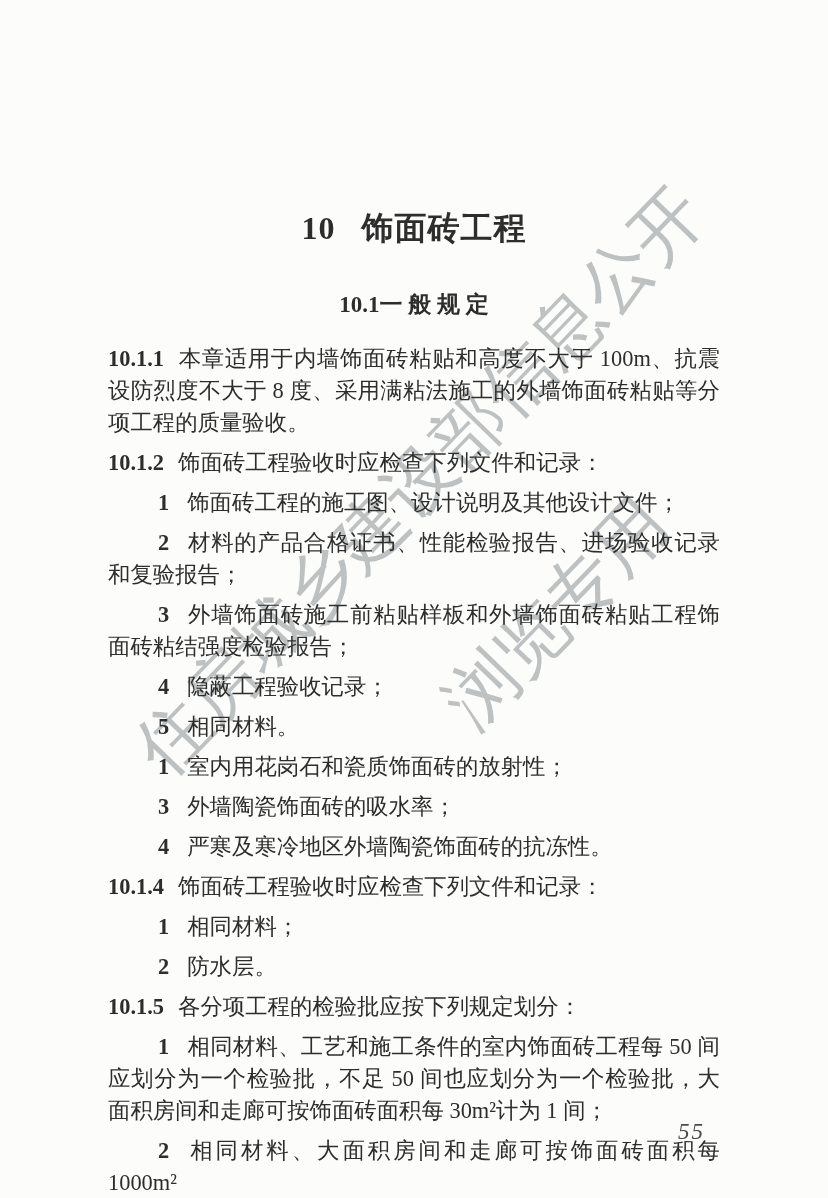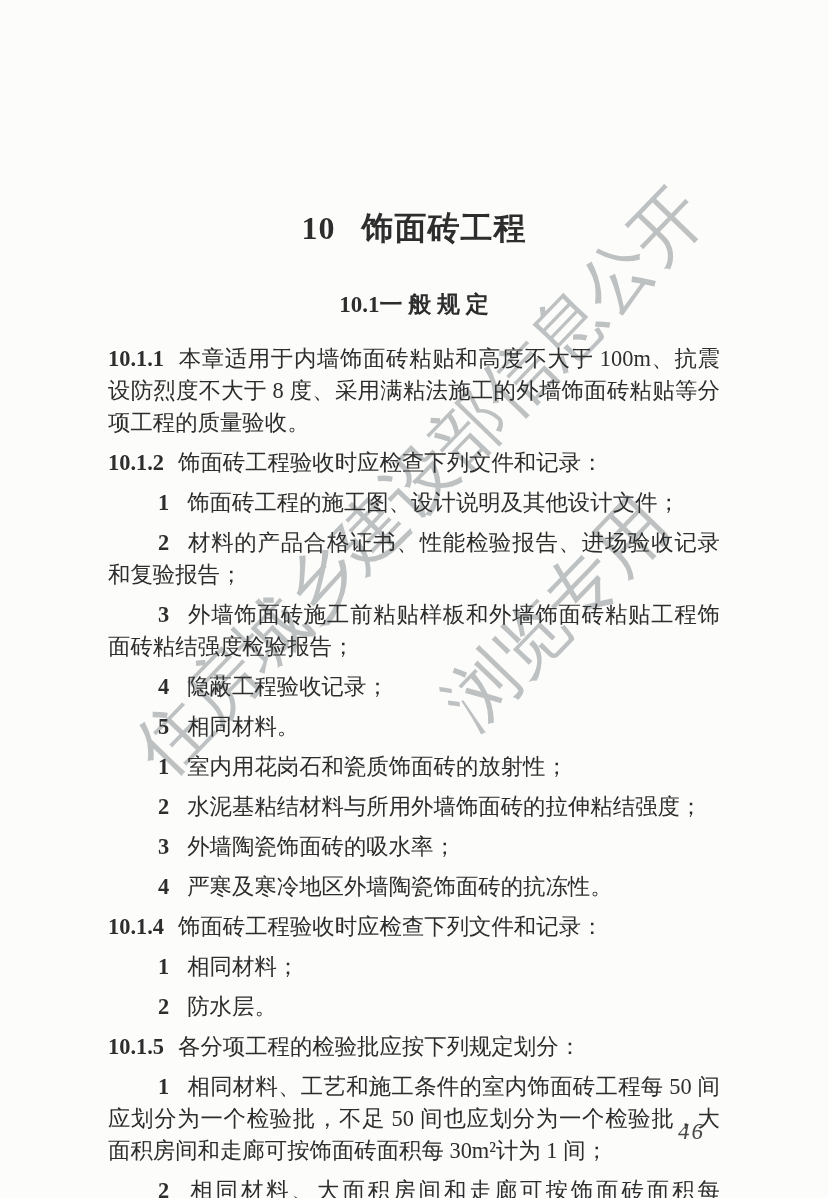--- a/index.html
+++ b/index.html
@@ -105,30 +105,29 @@
       <p class="clause"><span class="cnum">10.1.1</span><span>本章适用于内墙饰面砖粘贴和高度不大于 100m、抗震设防烈度不大于 8 度、采用满粘法施工的外墙饰面砖粘贴等分项工程的质量验收。</span></p>
 
       <p class="clause"><span class="cnum">10.1.2</span><span>饰面砖工程验收时应检查下列文件和记录：</span></p>
       <p class="item"><span class="inum">1</span><span>饰面砖工程的施工图、设计说明及其他设计文件；</span></p>
       <p class="item"><span class="inum">2</span><span>材料的产品合格证书、性能检验报告、进场验收记录和复验报告；</span></p>
       <p class="item"><span class="inum">3</span><span>外墙饰面砖施工前粘贴样板和外墙饰面砖粘贴工程饰面砖粘结强度检验报告；</span></p>
       <p class="item"><span class="inum">4</span><span>隐蔽工程验收记录；</span></p>
       <p class="item"><span class="inum">5</span><span>相同材料。</span></p>
 
       <p class="item"><span class="inum">1</span><span>室内用花岗石和瓷质饰面砖的放射性；</span></p>
-      <p class="item"><span class="inum">2</span><span>水泥基粘结材料与所用外墙饰面砖的拉伸粘结强度；</span></p>
       <p class="item"><span class="inum">3</span><span>外墙陶瓷饰面砖的吸水率；</span></p>
       <p class="item"><span class="inum">4</span><span>严寒及寒冷地区外墙陶瓷饰面砖的抗冻性。</span></p>
 
       <p class="clause"><span class="cnum">10.1.4</span><span>饰面砖工程验收时应检查下列文件和记录：</span></p>
       <p class="item"><span class="inum">1</span><span>相同材料；</span></p>
       <p class="item"><span class="inum">2</span><span>防水层。</span></p>
 
       <p class="clause"><span class="cnum">10.1.5</span><span>各分项工程的检验批应按下列规定划分：</span></p>
       <p class="item"><span class="inum">1</span><span>相同材料、工艺和施工条件的室内饰面砖工程每 50 间应划分为一个检验批，不足 50 间也应划分为一个检验批，大面积房间和走廊可按饰面砖面积每 30m²计为 1 间；</span></p>
       <p class="item"><span class="inum">2</span><span>相同材料、大面积房间和走廊可按饰面砖面积每 1000m²</span></p>
 
     </div>
   </div>
 
-  <div class="pagenum">46</div>
+  <div class="pagenum">55</div>
 
 </div>
 
 </body></html>

